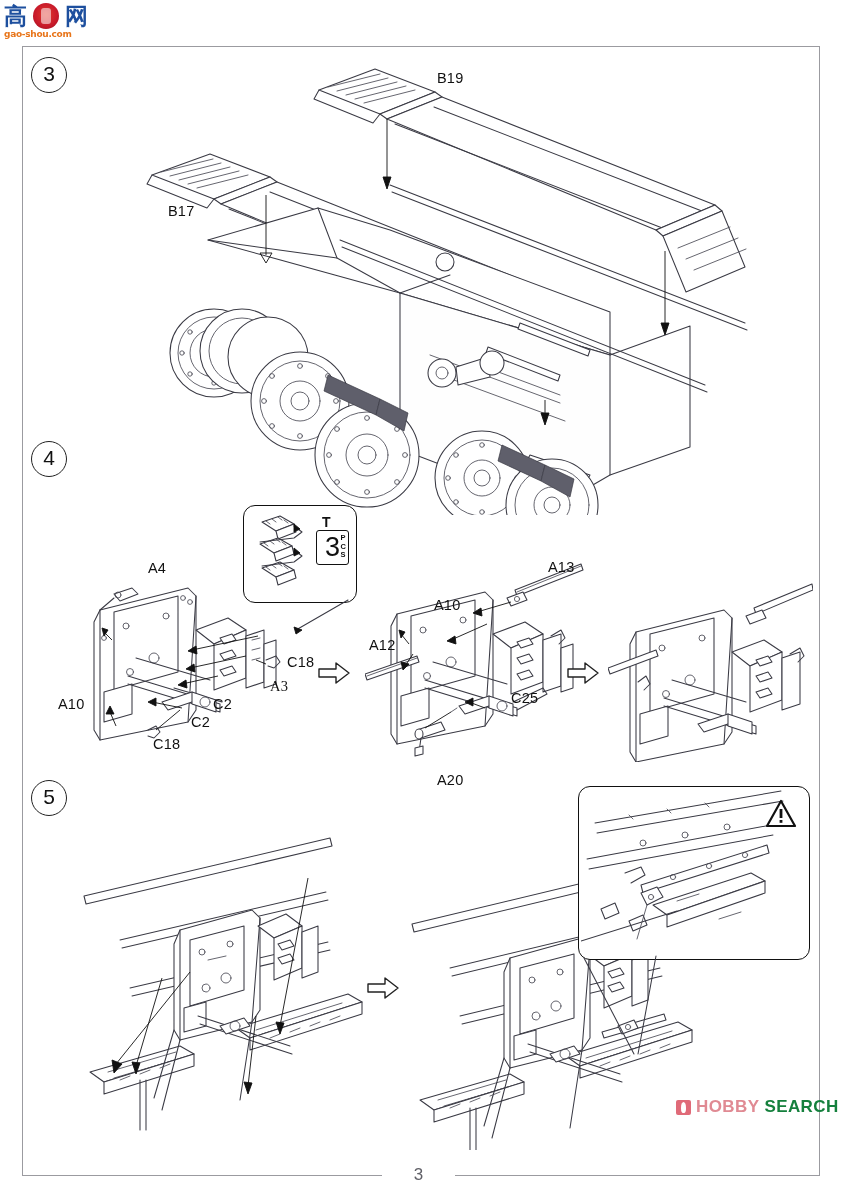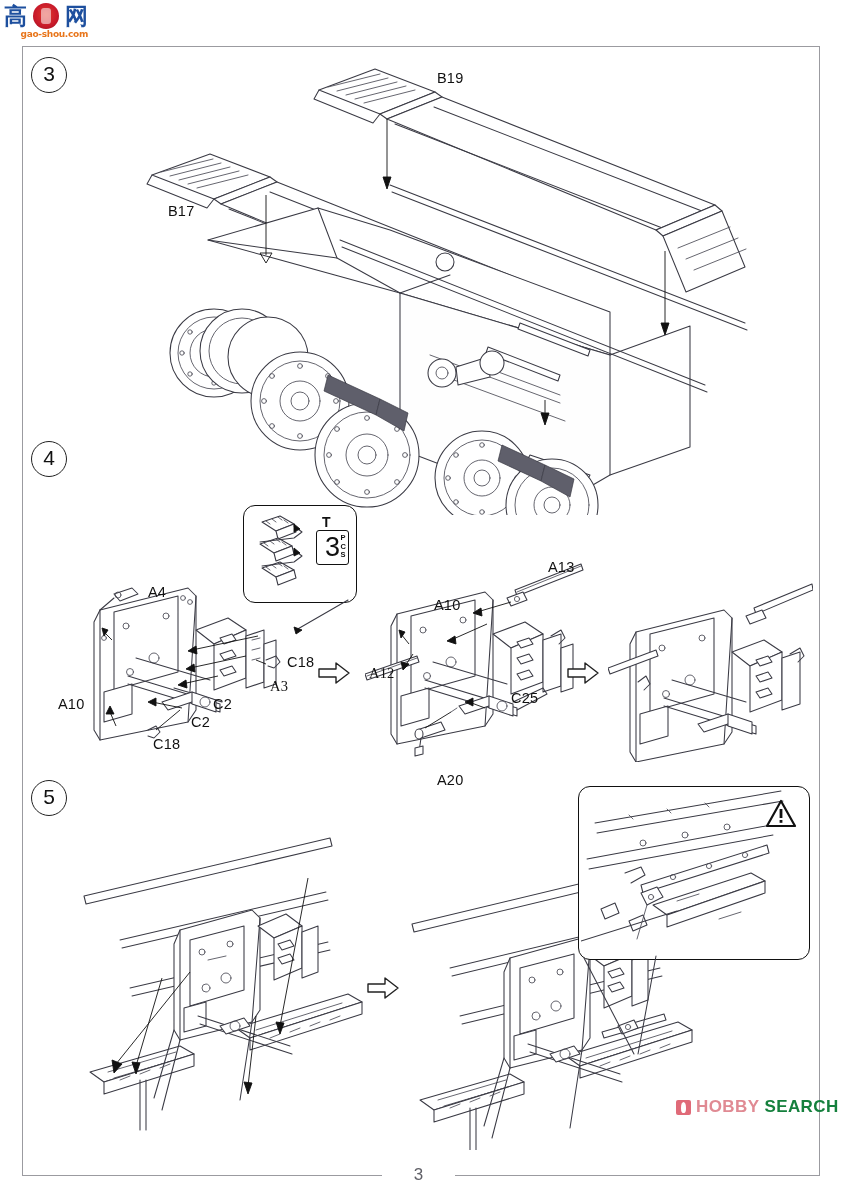--- a/index.html
+++ b/index.html
@@ -46,21 +46,21 @@
   .wm-gaoshou .seal{
     width:26px;height:26px;border-radius:50%;
     background:radial-gradient(circle at 50% 45%, #e23b2e 0%, #c8192a 60%, #8e0f1c 100%);
     position:relative;
   }
   .wm-gaoshou .seal:after{
     content:"";position:absolute;left:8px;top:5px;width:10px;height:16px;
     background:#fff;opacity:.55;border-radius:3px;
   }
   .wm-gaoshou .url{
-    position:absolute;left:0;top:27px;width:84px;text-align:right;
+    position:absolute;left:0;top:27px;width:84px;text-align:left;
     font-family:"DejaVu Sans", sans-serif;
     font-size:9px;font-weight:bold;color:#e8751a;letter-spacing:-0.3px;
   }
   .wm-hobby{
     position:absolute;left:676px;top:1096px;height:22px;
     display:flex;align-items:center;gap:5px;
   }
   .wm-hobby .flame{
     width:15px;height:15px;background:#e06a78;border-radius:2px;position:relative;
   }
@@ -375,21 +375,21 @@
       <path class="arw" d="M86 118 L78 122 L86 126 Z"></path>
       <path class="leader" d="M42 60 L34 52"></path>
       <path class="arw" d="M38 50 L32 48 L34 56 Z"></path>
       <path class="leader" d="M46 146 L40 132"></path>
       <path class="arw" d="M36 134 L40 126 L44 134 Z"></path>
       <path class="leader" d="M196 84 L186 80"></path>
       <path class="leader" d="M86 150 L110 130"></path>
     </g>
   </svg>
 
-  <div class="lbl" style="left:148px;top:584px;">A4</div>
+  <div class="lbl" style="left:148px;top:560px;">A4</div>
   <div class="lbl" style="left:58px;top:696px;">A10</div>
   <div class="lbl" style="left:287px;top:654px;">C18</div>
   <div class="lbl" style="left:270px;top:678px;font-family:Liberation Serif, serif;">A3</div>
   <div class="lbl" style="left:213px;top:696px;">C2</div>
   <div class="lbl" style="left:191px;top:714px;">C2</div>
   <div class="lbl" style="left:153px;top:736px;">C18</div>
 
   <svg class="flow-arrow" style="left:317px;top:660px;" viewBox="0 0 34 26">
     <path class="ln" d="M2 9 L19 9 L19 3 L32 13 L19 23 L19 17 L2 17 Z" style="fill:#fff;stroke-width:1.4;stroke:#222;"></path>
   </svg>
@@ -454,21 +454,21 @@
       <path class="arw" d="M36 100 L38 108 L44 102 Z"></path>
       <path class="leader" d="M120 146 L104 140"></path>
       <path class="arw" d="M108 136 L100 140 L108 144 Z"></path>
       <path class="leader" d="M60 166 L86 150"></path>
       <path class="ln2" d="M86 150 L92 146"></path>
     </g>
   </svg>
 
   <div class="lbl" style="left:548px;top:559px;text-align:center;">A13</div>
   <div class="lbl" style="left:434px;top:597px;">A10</div>
-  <div class="lbl" style="left:369px;top:665px;font-family:Liberation Serif, serif;">A12</div>
+  <div class="lbl" style="left:369px;top:637px;">A12</div>
   <div class="lbl" style="left:511px;top:690px;">C25</div>
   <div class="lbl" style="left:437px;top:772px;">A20</div>
 
   <svg class="flow-arrow" style="left:566px;top:660px;" viewBox="0 0 34 26">
     <path class="ln" d="M2 9 L19 9 L19 3 L32 13 L19 23 L19 17 L2 17 Z" style="fill:#fff;stroke-width:1.4;stroke:#222;"></path>
   </svg>
 
   <svg style="position:absolute;left:608px;top:572px;" width="205" height="190" viewBox="0 0 205 190">
     <g>
       <path class="lnf" d="M22 72 L28 60 L116 38 L124 46 L124 160 L116 172 L28 190 L22 180 Z"></path>

